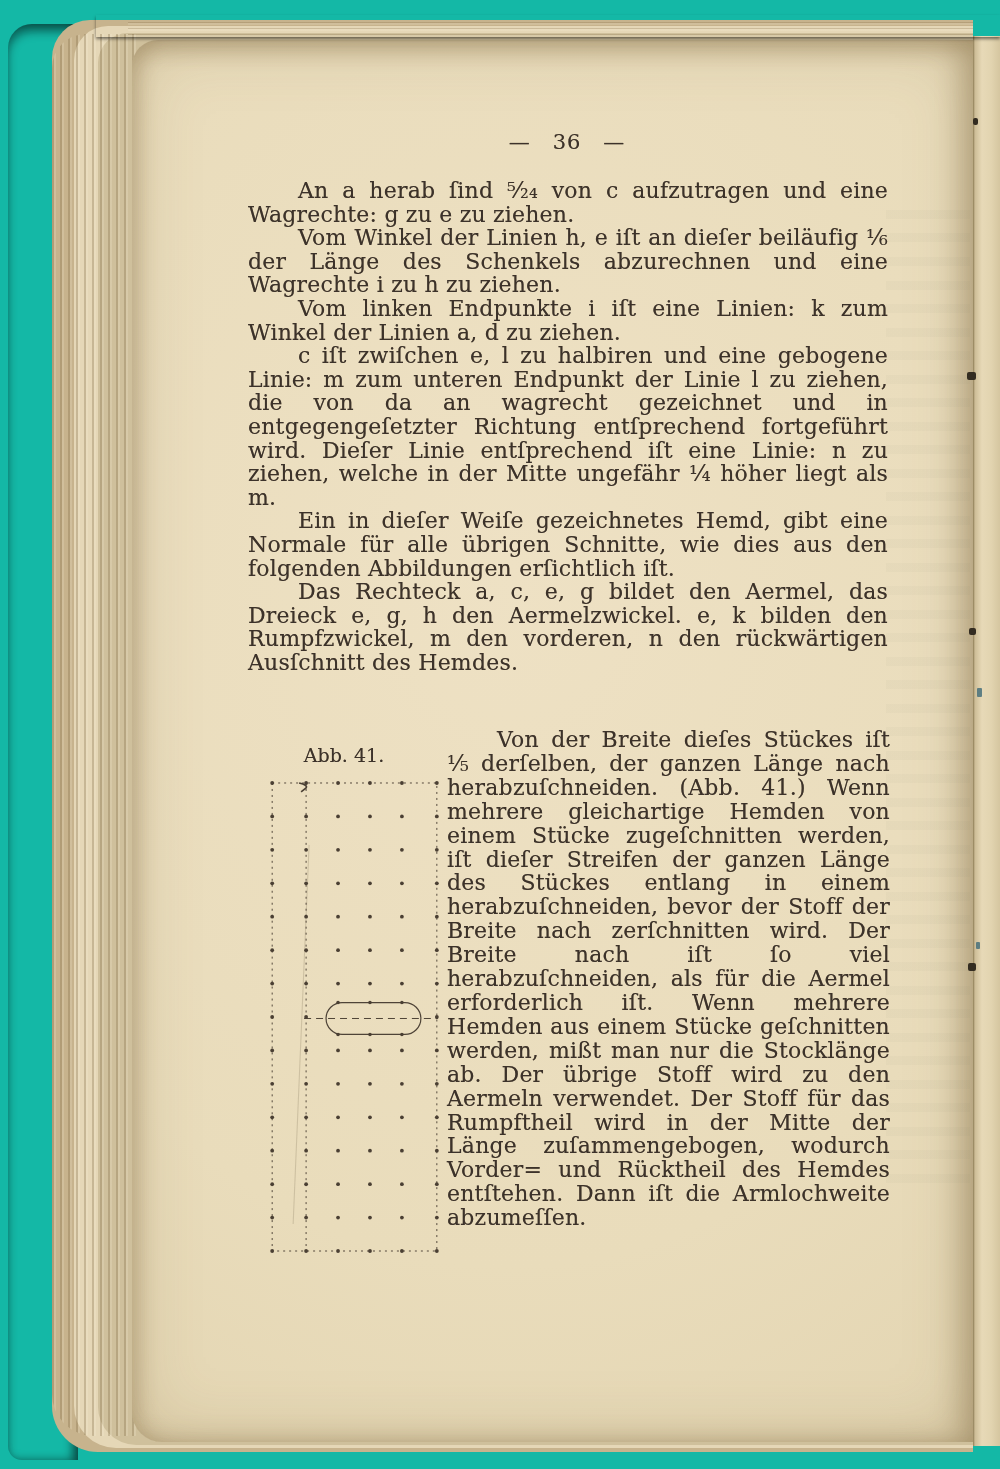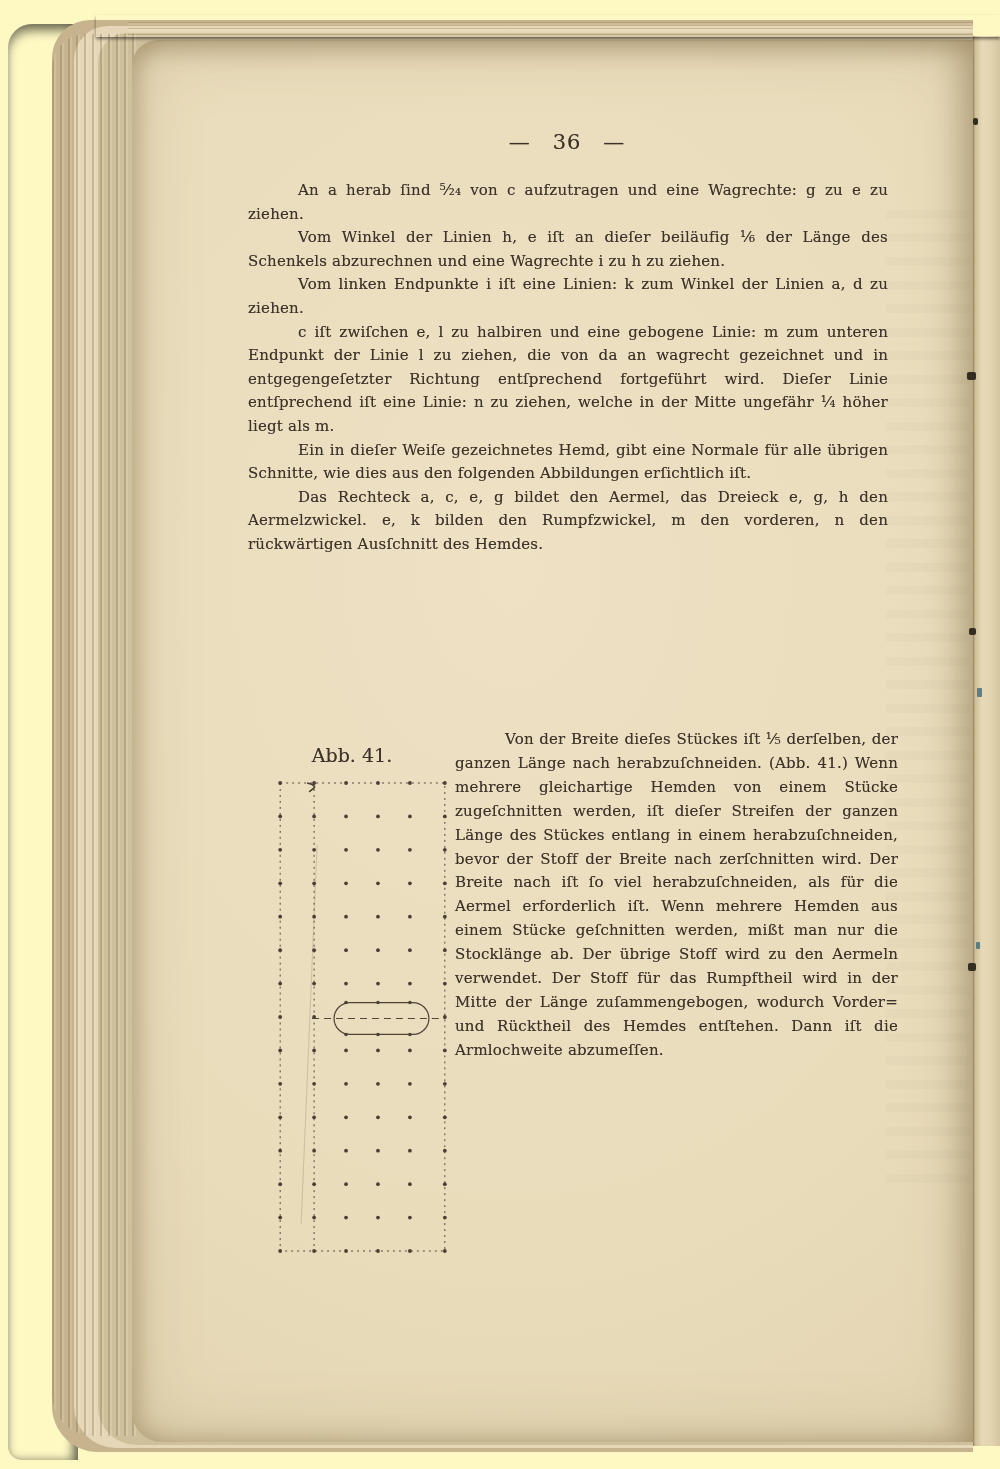--- a/index.html
+++ b/index.html
@@ -1,16 +1,16 @@
 <!DOCTYPE html>
 <html><head>
 <meta charset="utf-8">
 <style>
   html,body{margin:0;padding:0;background:#0e0e0e;}
-  .stage{position:relative;width:1000px;height:1469px;background:#fef9c3;overflow:hidden;
+  .stage{position:relative;width:1000px;height:1469px;background:#14b8a6;overflow:hidden;
          font-family:"DejaVu Serif","Liberation Serif",serif;}
 
   
   .cover-left{position:absolute;left:8px;top:24px;width:70px;height:1436px;
     border-radius:24px 0 0 14px;
     background:
       radial-gradient(26px 40px at 22px 120px,#3a618c 0 55%,transparent 60%),
       radial-gradient(20px 34px at 40px 200px,#2c4a70 0 55%,transparent 60%),
       radial-gradient(22px 30px at 18px 330px,#c09a4d 0 55%,transparent 60%),
       radial-gradient(26px 52px at 34px 470px,#34577e 0 55%,transparent 60%),
@@ -55,23 +55,23 @@
     box-shadow:0 2px 3px rgba(0,0,0,.5);}
   .notch{position:absolute;background:#332c21;border-radius:2px;}
   .blue-speck{position:absolute;background:#3e6a78;border-radius:1px;opacity:.8;}
 
   
   .ink{color:#3c322a;text-shadow:0 0 .5px rgba(60,45,28,.5);}
   .page-number-row{position:absolute;left:248px;top:130px;width:638px;text-align:center;
     font-size:21px;letter-spacing:1px;}
   .page-number-row .num{padding:0 22px;}
   .content{position:absolute;left:248px;top:179px;width:640px;}
-  p.para{margin:0;text-indent:50px;font-size:15px;line-height:23.6px;
+  p.para{margin:0;text-indent:50px;font-size:22px;line-height:23.6px;
     text-align:justify;letter-spacing:.2px;}
-  .section{position:absolute;left:256px;top:728px;width:642px;display:flex;}
+  .section{position:absolute;left:248px;top:728px;width:642px;display:flex;}
   .figcol{flex:0 0 194px;}
   .figcaption{margin:16px 0 0 40px;width:112px;text-align:center;font-size:19px;}
   .fig-svg{display:block;margin:12px 0 0 17px;}
   .textcol{flex:1;}
   .textcol p.para{line-height:23.9px;}
   .gesperrt{letter-spacing:3.2px;}
   .showthrough{position:absolute;left:886px;top:210px;width:84px;height:980px;opacity:.5;
     background:repeating-linear-gradient(180deg,rgba(96,104,84,.07) 0 9px,transparent 9px 23.5px);}
 </style>
 </head>

